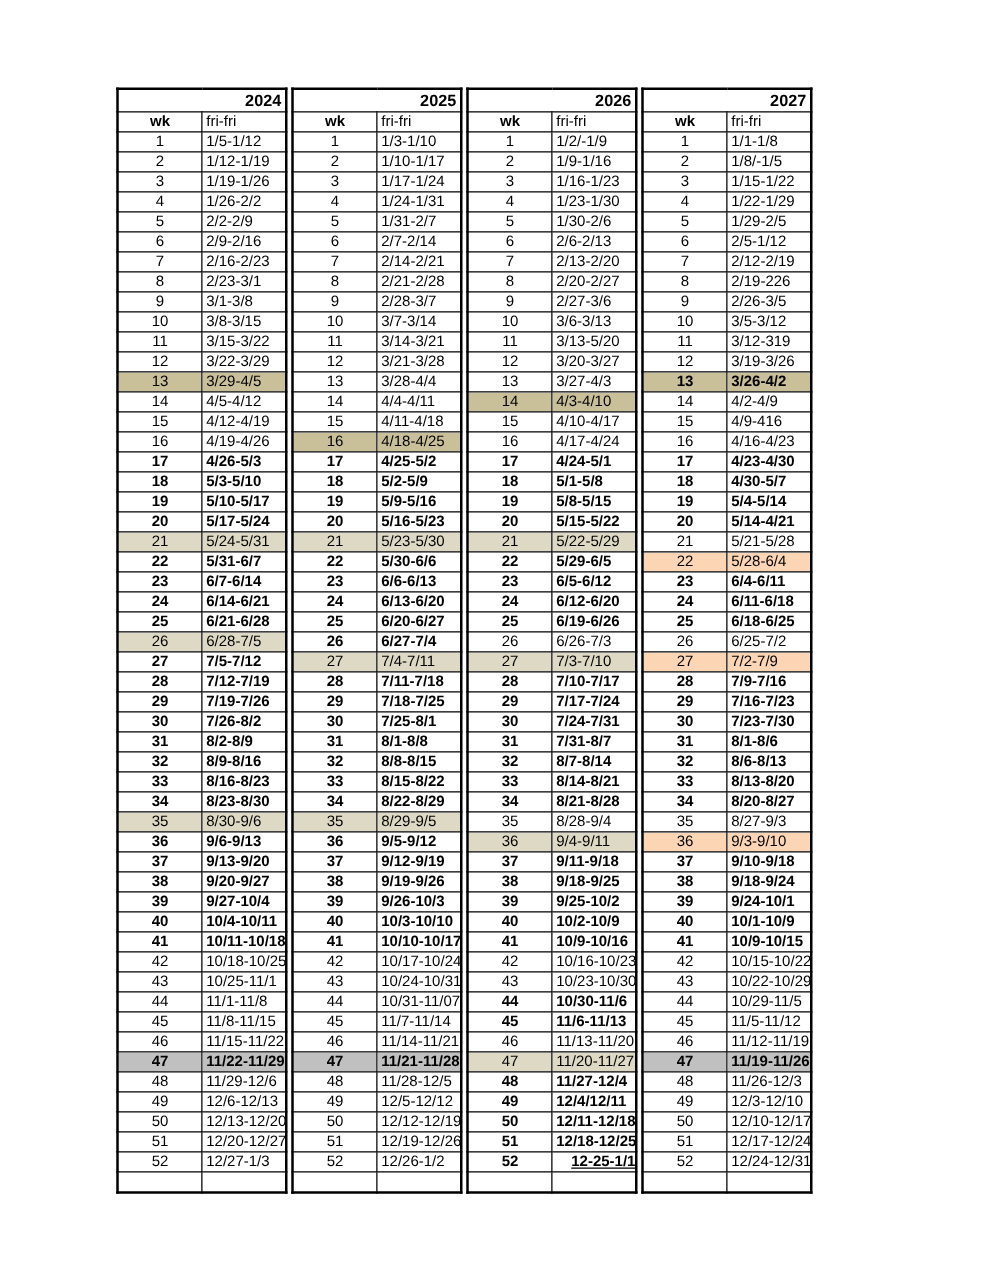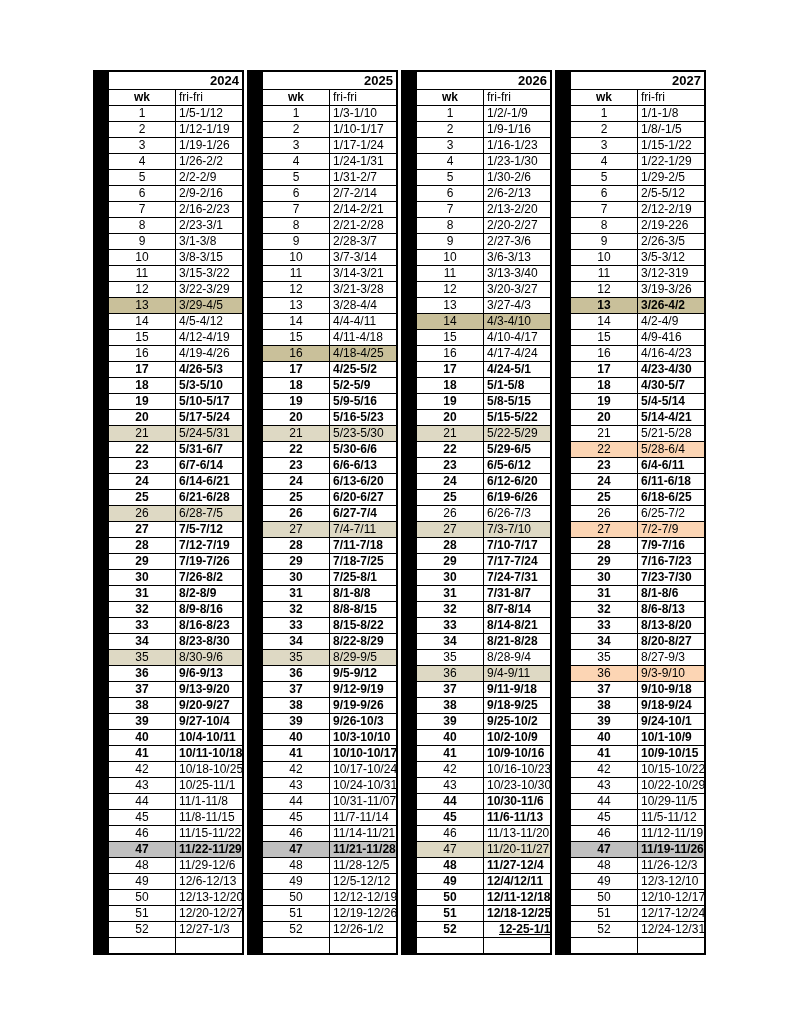--- a/index.html
+++ b/index.html
@@ -6,21 +6,21 @@
   body {
     width:791px; height:1024px; overflow:hidden;
     font-family:"Liberation Sans", sans-serif;
     -webkit-font-smoothing:antialiased;
   }
   .sheet { position:relative; width:791px; height:1024px; background:#fff; }
   .calendar-columns {
     position:absolute; top:70px; left:93px;
     display:flex; align-items:flex-start;
   }
-  .group { display:flex; margin-right:3px; }
+  .group { display:flex; margin-right:3px;flex-direction:column; }
   .bar { width:14px; align-self:stretch; background:var(--bar,#000); }
   table {
     border-collapse:collapse; table-layout:fixed;
     width:137px; background:#fff;
     border:2px solid #000;
   }
   td {
     border:1px solid #000;
     height:15px; line-height:15px;
     font-size:12px; color:#000;
@@ -546,21 +546,21 @@
             <tr class="">
               <td class="wk">9</td>
               <td class="dt">2/27-3/6</td>
             </tr>
             <tr class="">
               <td class="wk">10</td>
               <td class="dt">3/6-3/13</td>
             </tr>
             <tr class="">
               <td class="wk">11</td>
-              <td class="dt">3/13-3/40</td>
+              <td class="dt">3/13-5/20</td>
             </tr>
             <tr class="">
               <td class="wk">12</td>
               <td class="dt">3/20-3/27</td>
             </tr>
             <tr class="">
               <td class="wk">13</td>
               <td class="dt">3/27-4/3</td>
             </tr>
             <tr class="hl-k">
@@ -752,21 +752,21 @@
             <tr class="">
               <td class="wk">4</td>
               <td class="dt">1/22-1/29</td>
             </tr>
             <tr class="">
               <td class="wk">5</td>
               <td class="dt">1/29-2/5</td>
             </tr>
             <tr class="">
               <td class="wk">6</td>
-              <td class="dt">2/5-5/12</td>
+              <td class="dt">2/5-1/12</td>
             </tr>
             <tr class="">
               <td class="wk">7</td>
               <td class="dt">2/12-2/19</td>
             </tr>
             <tr class="">
               <td class="wk">8</td>
               <td class="dt">2/19-226</td>
             </tr>
             <tr class="">

